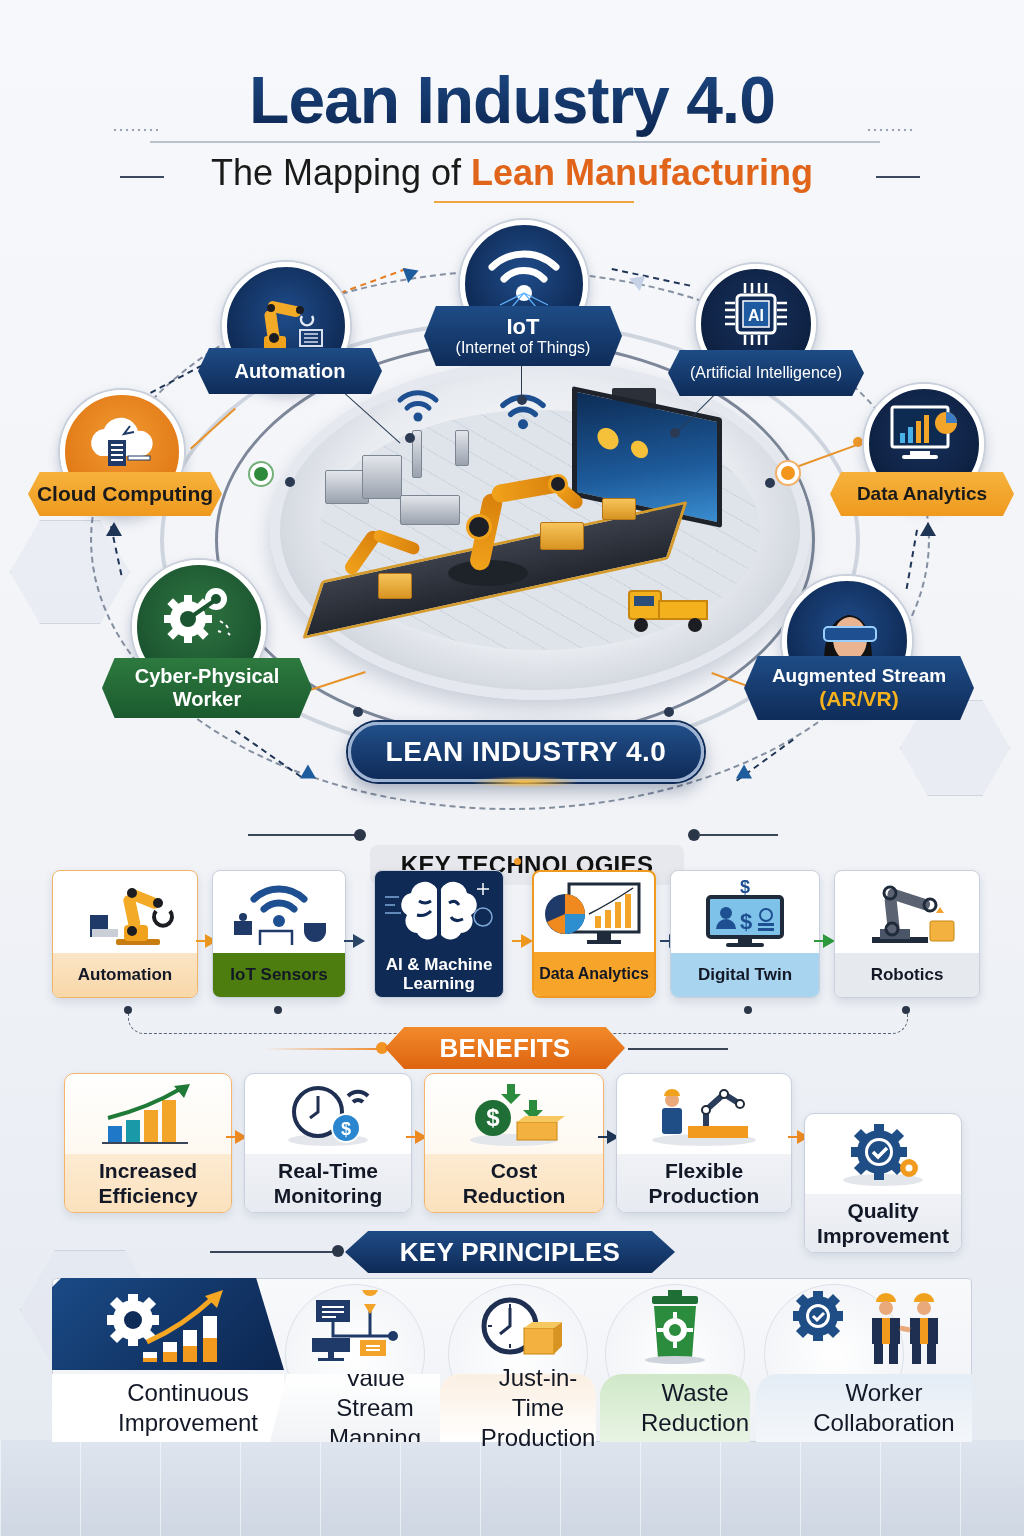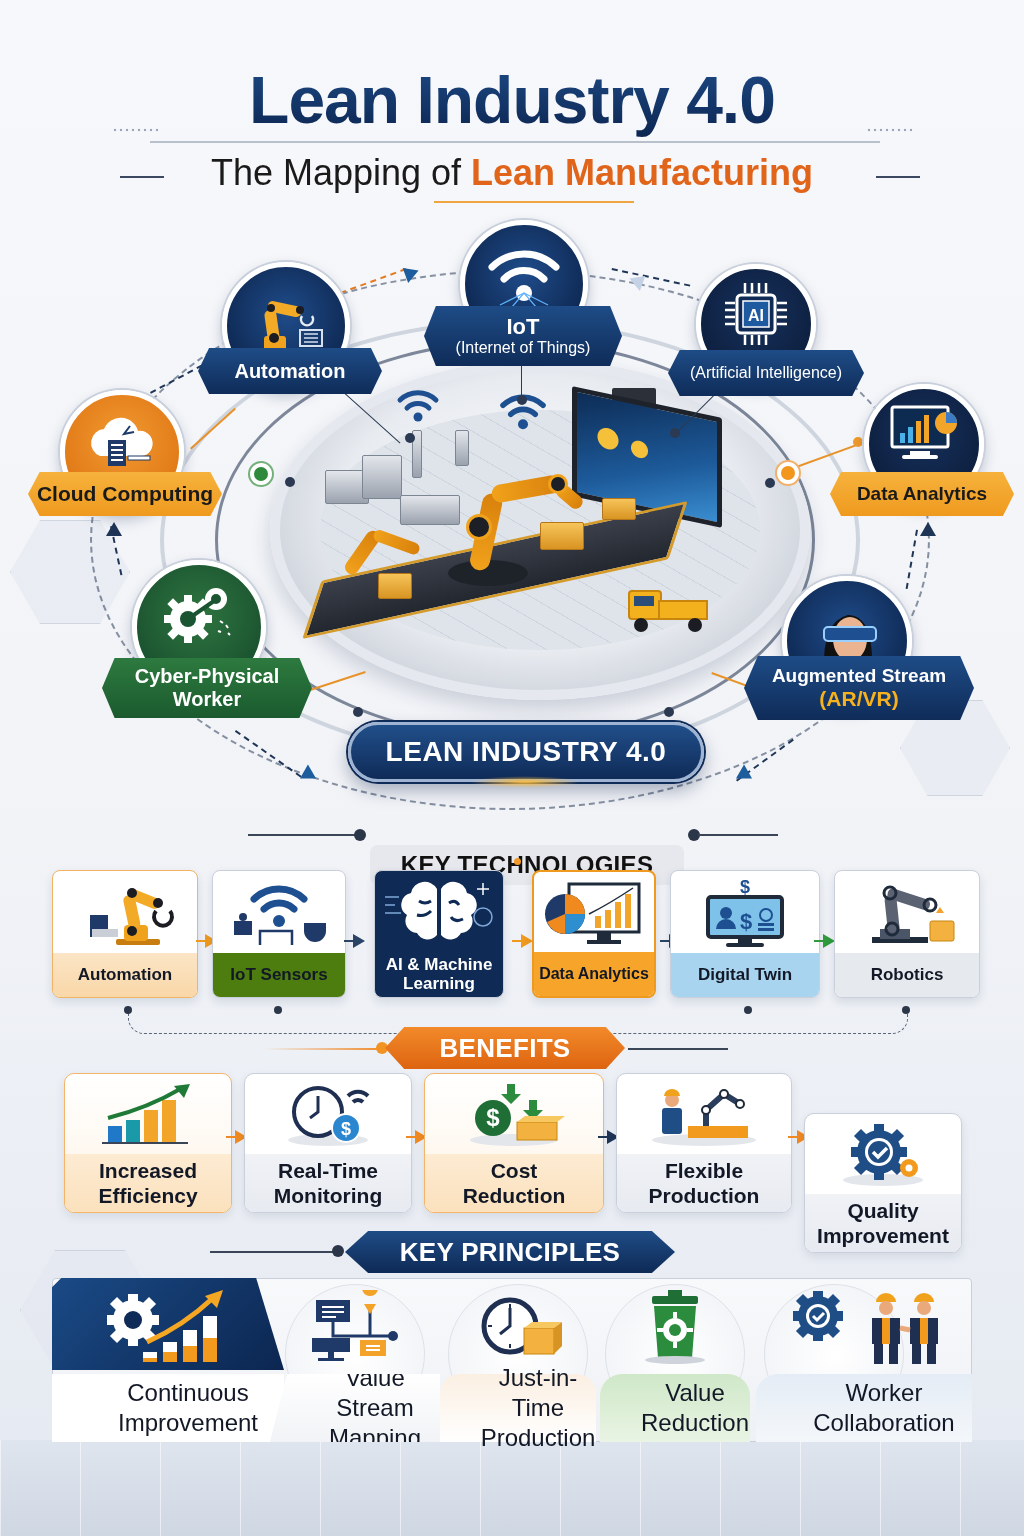--- a/index.html
+++ b/index.html
@@ -703,21 +703,21 @@
       <svg width="90" height="76" viewBox="0 0 90 76">
         <rect x="22" y="8" width="46" height="8" rx="2" fill="#1f6e36"></rect>
         <rect x="38" y="2" width="14" height="6" fill="#1f6e36"></rect>
         <path d="M24 18 h42 l-4 52 h-34 z" fill="#2a8c3c"></path>
         <circle cx="45" cy="42" r="12" fill="#fff"></circle>
         <circle cx="45" cy="42" r="6" fill="#2a8c3c"></circle>
         <path d="M33 42 h-6 M57 42 h6 M45 30 v-6 M45 54 v6" stroke="#fff" stroke-width="4"></path>
         <ellipse cx="45" cy="72" rx="30" ry="4" fill="#cfd4dc"></ellipse>
       </svg>
     </div>
-    <div class="lbl" style="background:linear-gradient(180deg,#cfe8c8,#e9f4e4);border-radius:22px 22px 0 0;">Value
+    <div class="lbl" style="background:linear-gradient(180deg,#cfe8c8,#e9f4e4);border-radius:22px 22px 0 0;">Waste
 Reduction</div>
   </div>
 
   <div class="pcard" style="left:704px;width:216px;">
     <div class="arc-bg" style="margin-left:-100px;"></div>
     <div class="icon-area">
       <svg width="180" height="80" viewBox="0 0 180 80">
         <g fill="#1f4d86">
           <circle cx="44" cy="30" r="20"></circle>
           <rect x="39" y="5" width="10" height="10"></rect>

